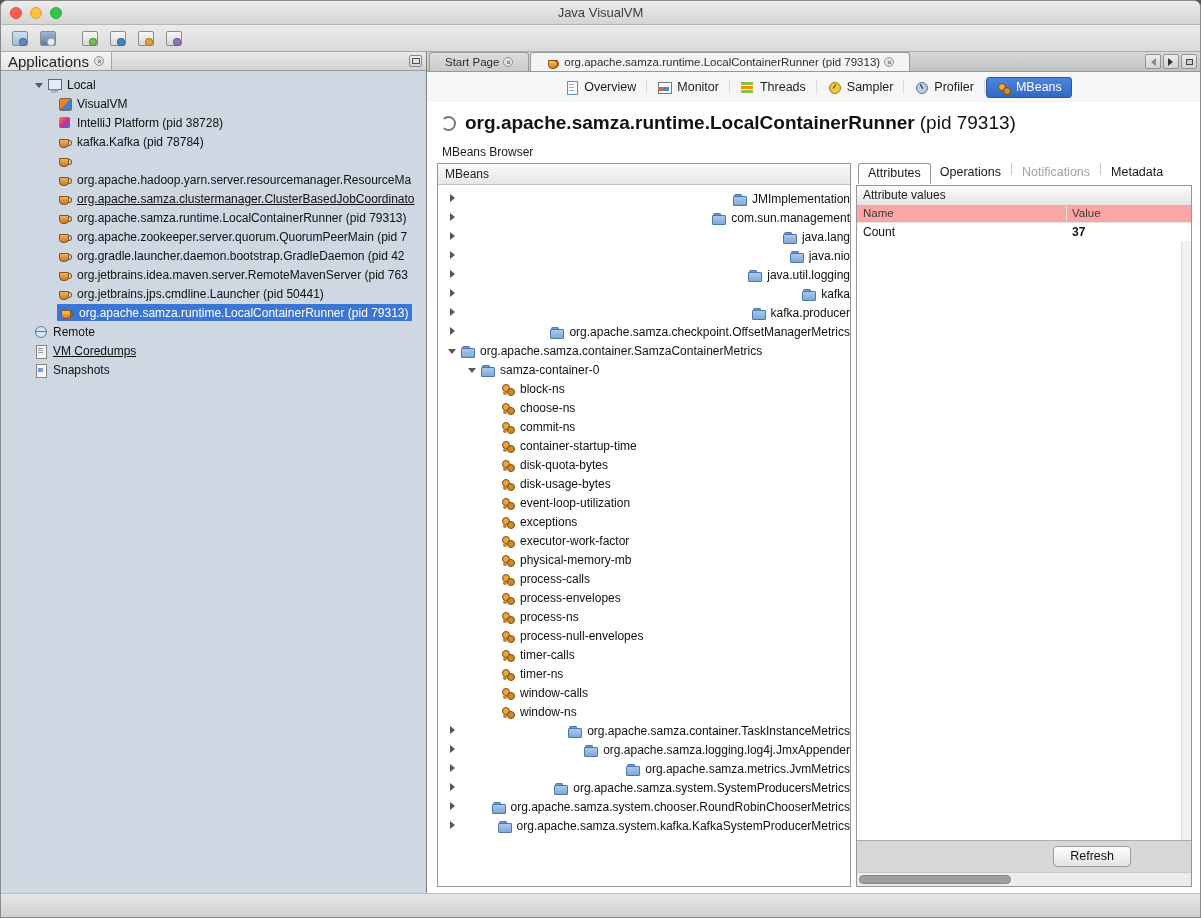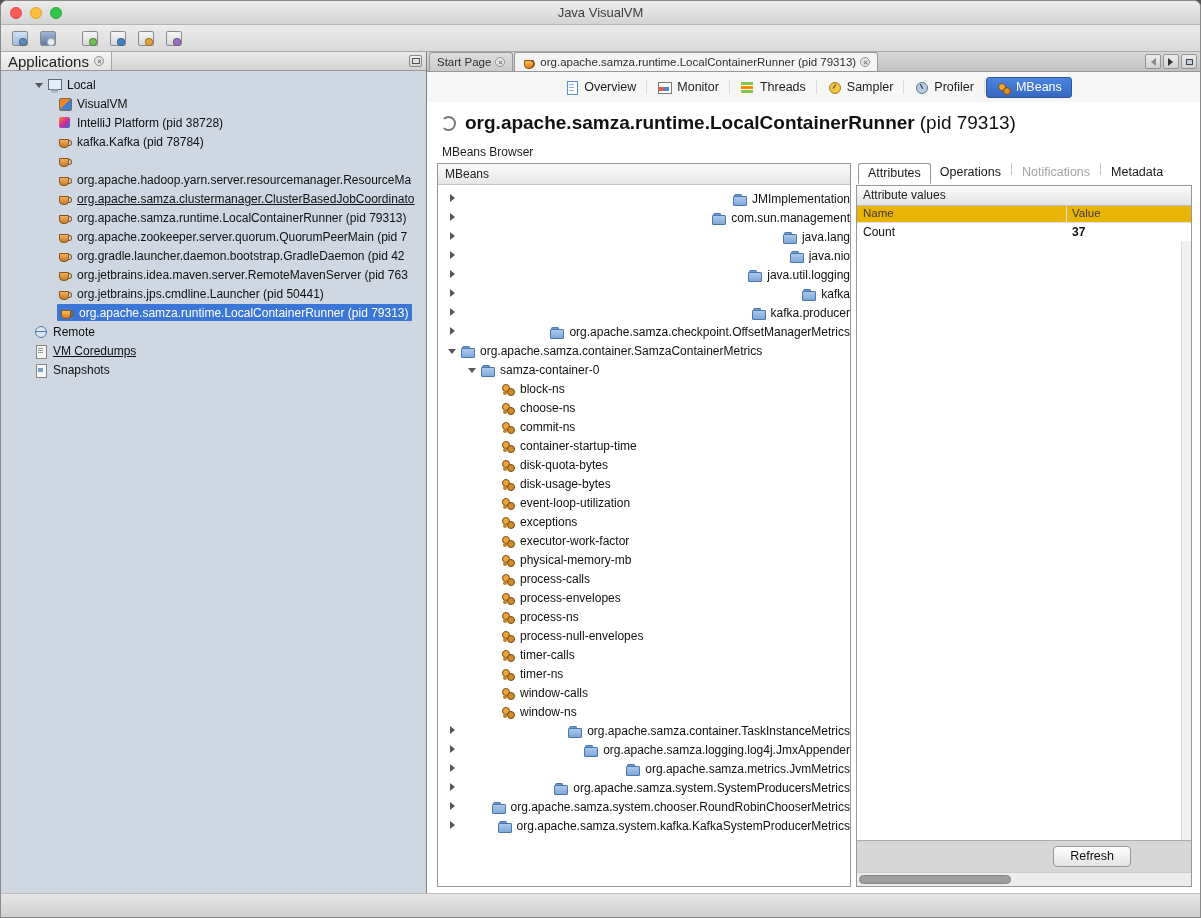--- a/index.html
+++ b/index.html
@@ -112,21 +112,21 @@
   .ticon.bean::after{ content:""; position:absolute; left:7px; top:7px; width:6px;
     height:6px; border-radius:50%; background:#d18a28; border:1px solid #7a4c12;
     box-shadow:-6px 1px 0 -2px #c47f1e; }
 
   
   .right{ flex:1; display:flex; flex-direction:column; min-width:0; background:#fff; }
 
   .tabstrip{ height:20px; flex:none; position:relative; display:flex; align-items:flex-end;
     padding-left:2px; background:linear-gradient(#d8d8d8,#c2c2c2);
     border-bottom:1px solid #979797; }
-  .dtab{ height:19px; display:flex; align-items:center; gap:4px; padding:0 7px;
+  .dtab{ height:19px; display:flex; align-items:center; gap:4px; padding:0 15px;
     font-size:11.5px; color:#2e2e2e; border:1px solid #9a9a9a; border-bottom:none;
     background:linear-gradient(#dedede,#cacaca); border-radius:3px 3px 0 0; margin-right:1px;
     white-space:nowrap; }
   .dtab.active{ background:#f4f4f4; }
   .dtab .ticon{ width:14px; height:14px; }
   .closec{ width:10px; height:10px; border:1px solid #8f8f8f; border-radius:50%;
     position:relative; flex:none; background:#e9e9e9; }
   .closec::before,.closec::after{ content:""; position:absolute; left:2px; top:4px;
     width:5px; height:1px; background:#6d6d6d; }
   .closec::before{ transform:rotate(45deg); }
@@ -193,21 +193,21 @@
   .atab{ font-size:12.5px; color:#171717; padding:2px 9px 3px; white-space:nowrap; }
   .atab.active{ border:1px solid #979797; border-bottom:1px solid #fff; background:#fff;
     margin-bottom:-1px; border-radius:3px 3px 0 0; z-index:2; }
   .atab.disabled{ color:#a3a3a3; }
   .asep{ width:1px; height:12px; background:#c6c6c6; margin:0 1px 5px; }
   .attr-box{ flex:1; min-height:0; border:1px solid #979797; display:flex;
     flex-direction:column; background:#fff; }
   .attr-values-header{ height:20px; flex:none; line-height:19px; padding-left:6px;
     font-size:12px; color:#222; background:linear-gradient(#fcfcfc,#e4e4e4);
     border-bottom:1px solid #bdbdbd; }
-  .tbl-head{ display:flex; height:17px; flex:none; background:#eab308;
+  .tbl-head{ display:flex; height:17px; flex:none; background:#fca5a5;
     border-bottom:1px solid #e2e2e2; font-size:11.5px; color:#3a3a3a; }
   .tbl-head .hc0{ width:210px; padding:1px 0 0 6px; border-right:1px solid #e2e2e2; }
   .tbl-head .hc1{ flex:1; padding:1px 0 0 5px; }
   .trow{ display:flex; height:18px; font-size:12px; color:#111; }
   .tcell{ padding:2px 0 0 6px; }
   .tcell.c0{ width:210px; }
   .tcell.c1{ flex:1; padding-left:5px; font-weight:bold; }
   .attr-body{ flex:1; position:relative; background:#fff; }
   .vtrack{ position:absolute; top:0; right:0; bottom:0; width:10px; background:#f1f1f1;
     border-left:1px solid #dedede; }

